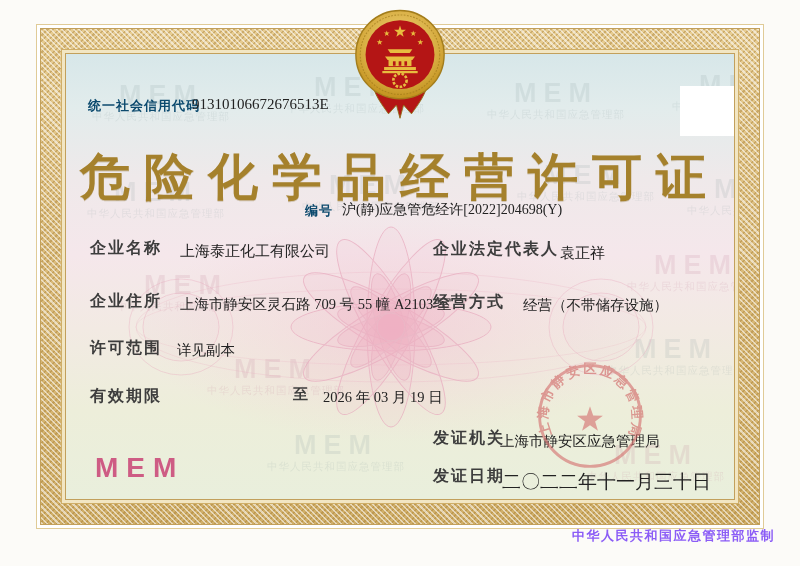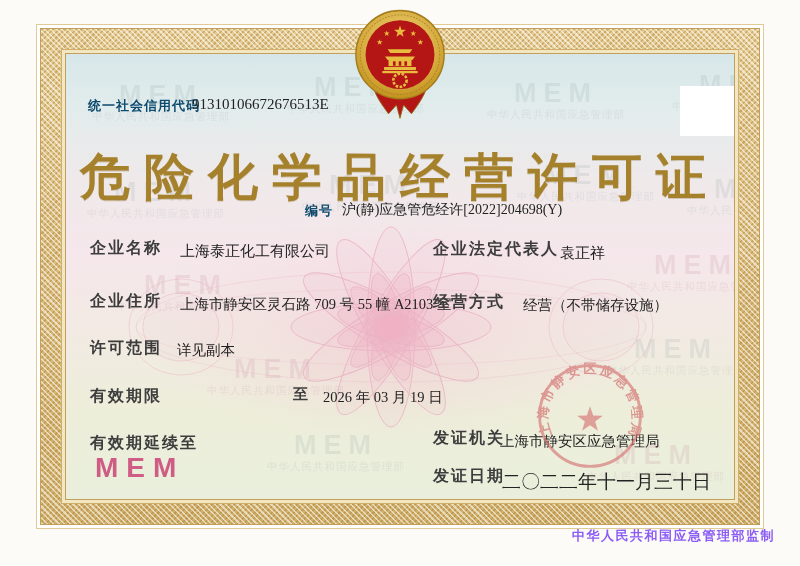--- a/index.html
+++ b/index.html
@@ -190,21 +190,20 @@
   <div class="lbl" style="left:433px;top:292px">经营方式</div>
   <div class="val" style="left:523px;top:296px">经营（不带储存设施）</div>
 
   <div class="lbl" style="left:90px;top:338px">许可范围</div>
   <div class="val" style="left:177px;top:341px">详见副本</div>
 
   <div class="lbl" style="left:90px;top:386px">有效期限</div>
   <div class="lbl" style="left:293px;top:385px;font-size:15px;letter-spacing:0">至</div>
   <div class="val" style="left:323px;top:388px">2026 年 03 月 19 日</div>
 
-  <div class="lbl" style="left:90px;top:433px">有效期延续至</div>
   <div class="mem">MEM</div>
 
   <div class="lbl" style="left:433px;top:428px">发证机关</div>
   <div class="val" style="left:500px;top:432px">上海市静安区应急管理局</div>
 
   <div class="lbl" style="left:433px;top:466px">发证日期</div>
   <div class="val" style="left:502px;top:469px;font-size:19px">二〇二二年十一月三十日</div>
 
   <svg class="stamp" viewBox="0 0 130 130">
     <circle cx="65" cy="66" r="52" fill="none" stroke="#d46c6c" stroke-width="3"></circle>

